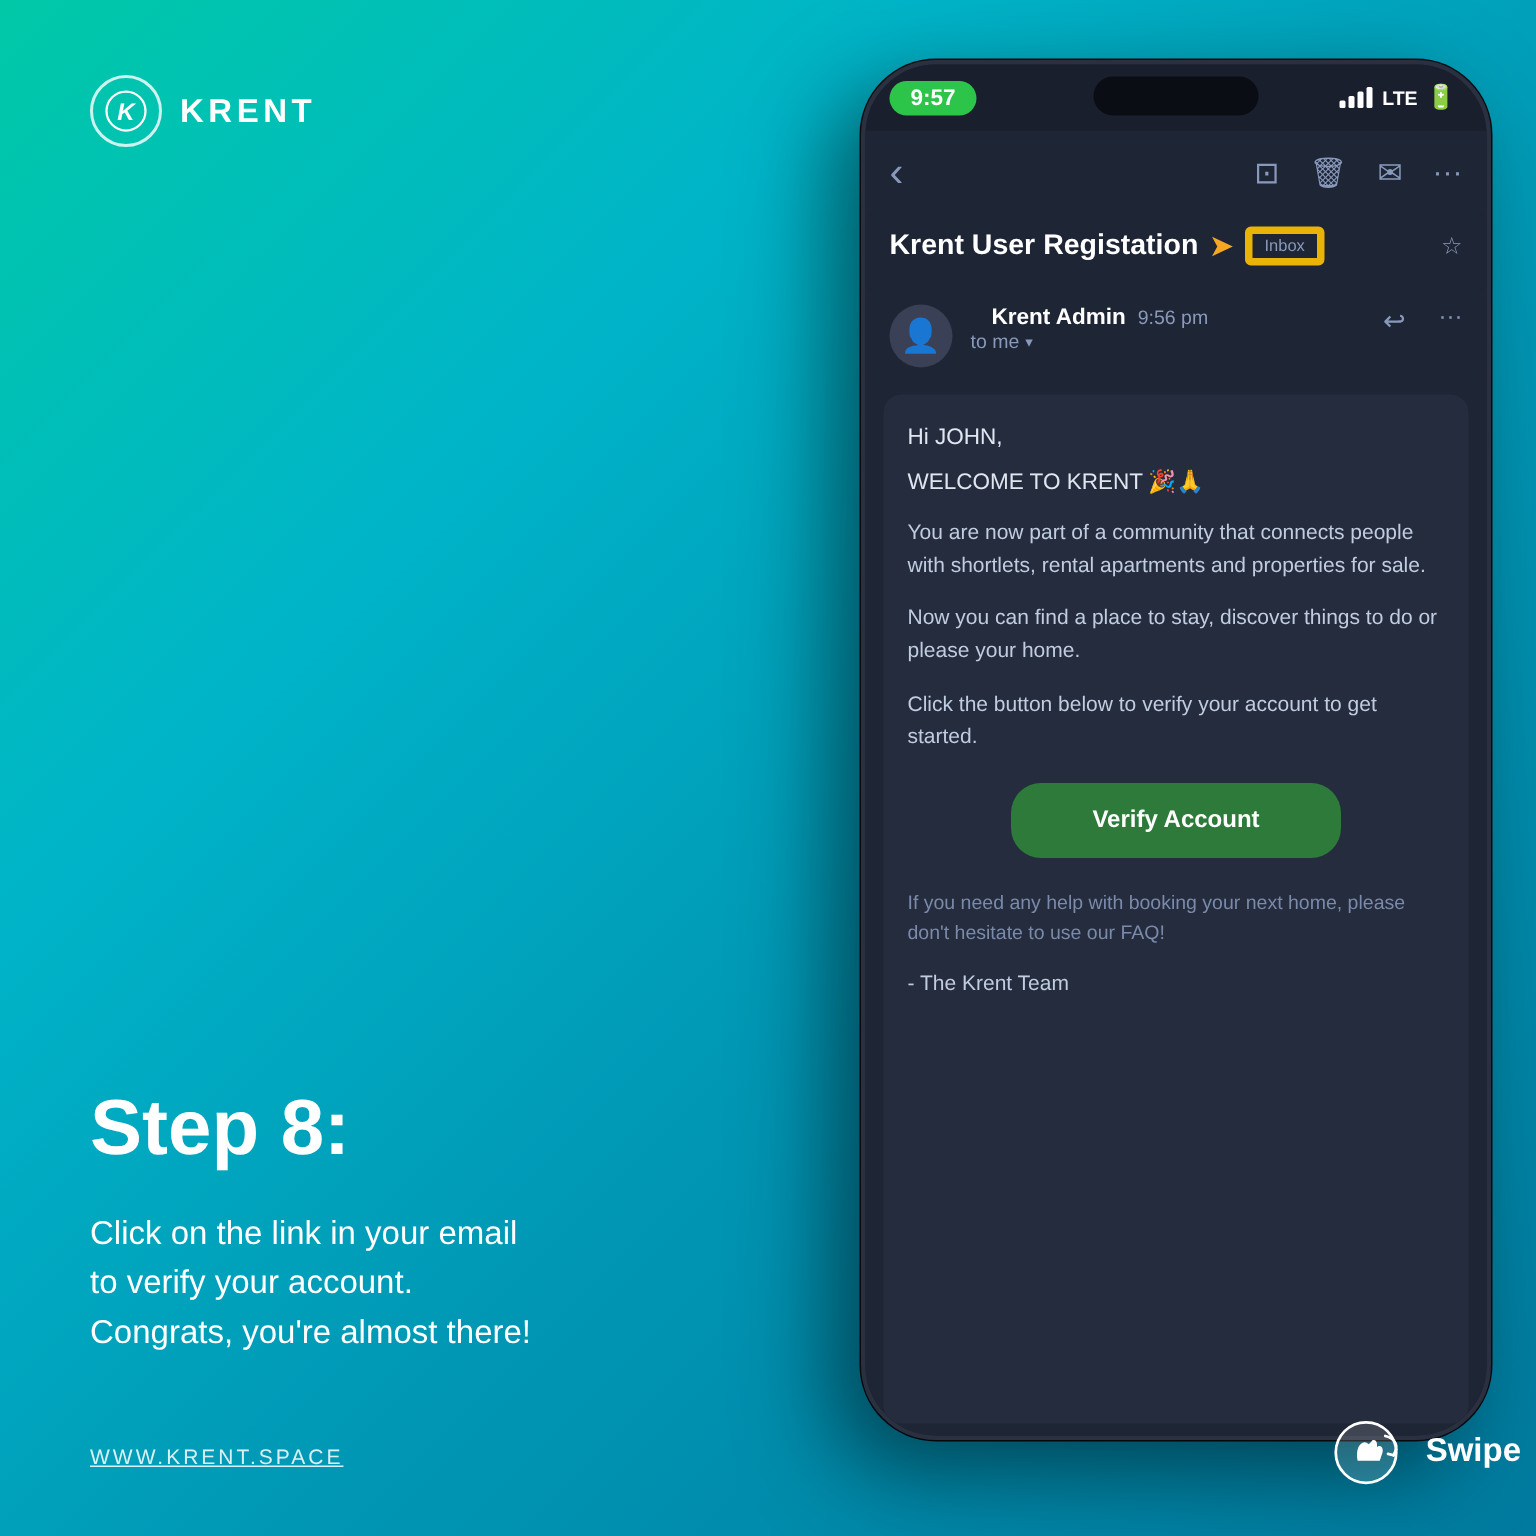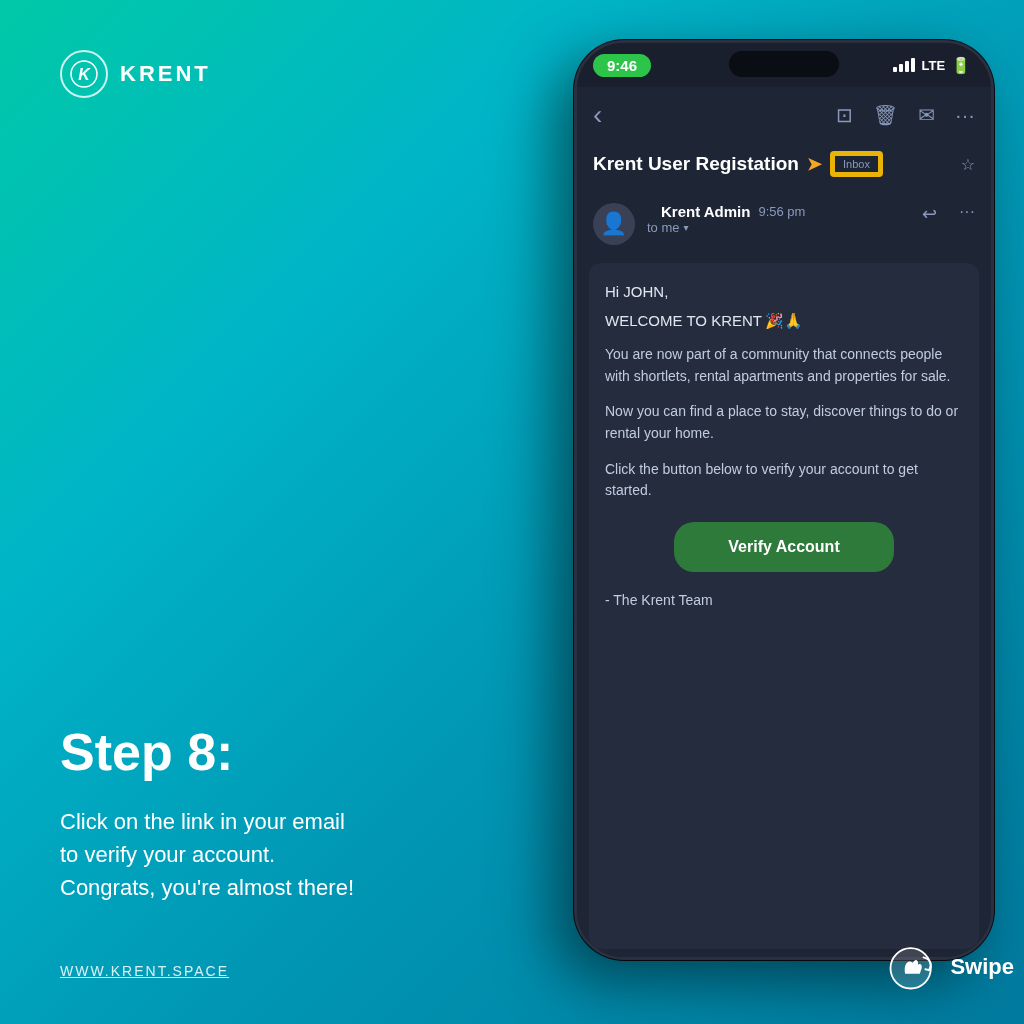--- a/index.html
+++ b/index.html
@@ -394,21 +394,21 @@
       </div>
     </div>
 
     <div class="website-url">WWW.KRENT.SPACE</div>
   </div>
 
   <div class="phone-wrapper">
     <div class="phone">
 
       <div class="status-bar">
-        <div class="status-time">9:46</div>
+        <div class="status-time">9:57</div>
         <div class="dynamic-island"></div>
         <div class="status-right">
           <div class="signal-bars">
             <div class="bar" style="height:5px"></div>
             <div class="bar" style="height:8px"></div>
             <div class="bar" style="height:11px"></div>
             <div class="bar" style="height:14px"></div>
           </div>
           <span>LTE</span>
           <span style="color:white; font-size:16px;">🔋</span>
@@ -451,25 +451,26 @@
             </div>
           </div>
           <span class="reply-icon">↩</span>
           <span style="color:#8899bb; font-size:16px; margin-left:10px;">···</span>
         </div>
 
         <div class="email-body">
           <div class="email-greeting">Hi JOHN,</div>
           <div class="email-welcome">WELCOME TO KRENT 🎉🙏</div>
           <div class="email-paragraph">You are now part of a community that connects people with shortlets, rental apartments and properties for sale.</div>
-          <div class="email-paragraph">Now you can find a place to stay, discover things to do or rental your home.</div>
+          <div class="email-paragraph">Now you can find a place to stay, discover things to do or please your home.</div>
           <div class="email-paragraph">Click the button below to verify your account to get started.</div>
 
           <button class="verify-btn">Verify Account</button>
 
+          <div class="email-footer">If you need any help with booking your next home, please don't hesitate to use our FAQ!</div>
           <div class="email-signature">- The Krent Team</div>
         </div>
 
       </div>
     </div>
 
     <div class="swipe-area">
       <svg class="hand-svg" viewBox="0 0 60 60" fill="none" xmlns="http://www.w3.org/2000/svg">
 
         <circle cx="28" cy="32" r="22" fill="rgba(255,255,255,0.15)" stroke="white" stroke-width="2"></circle>

